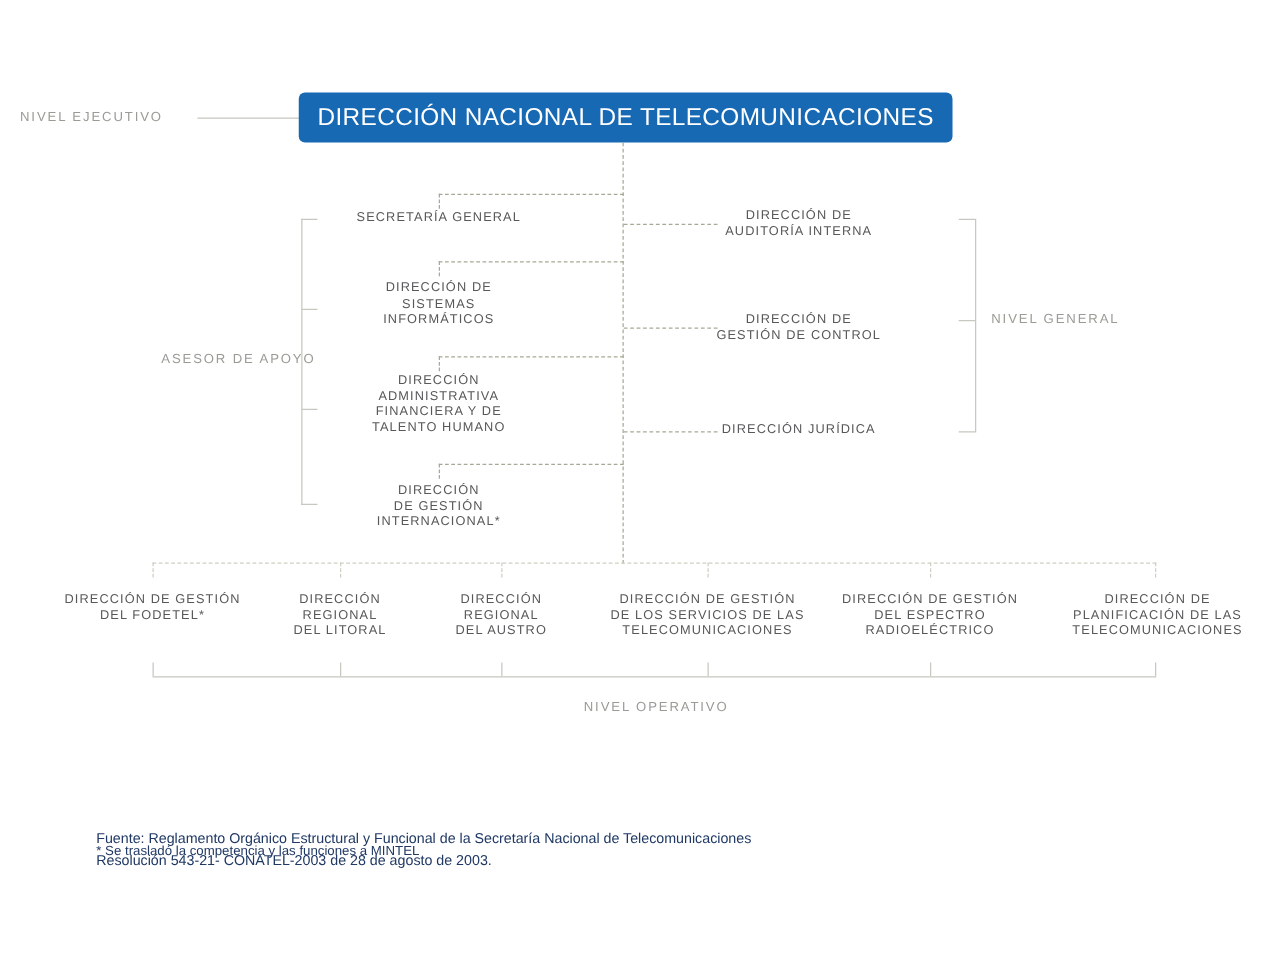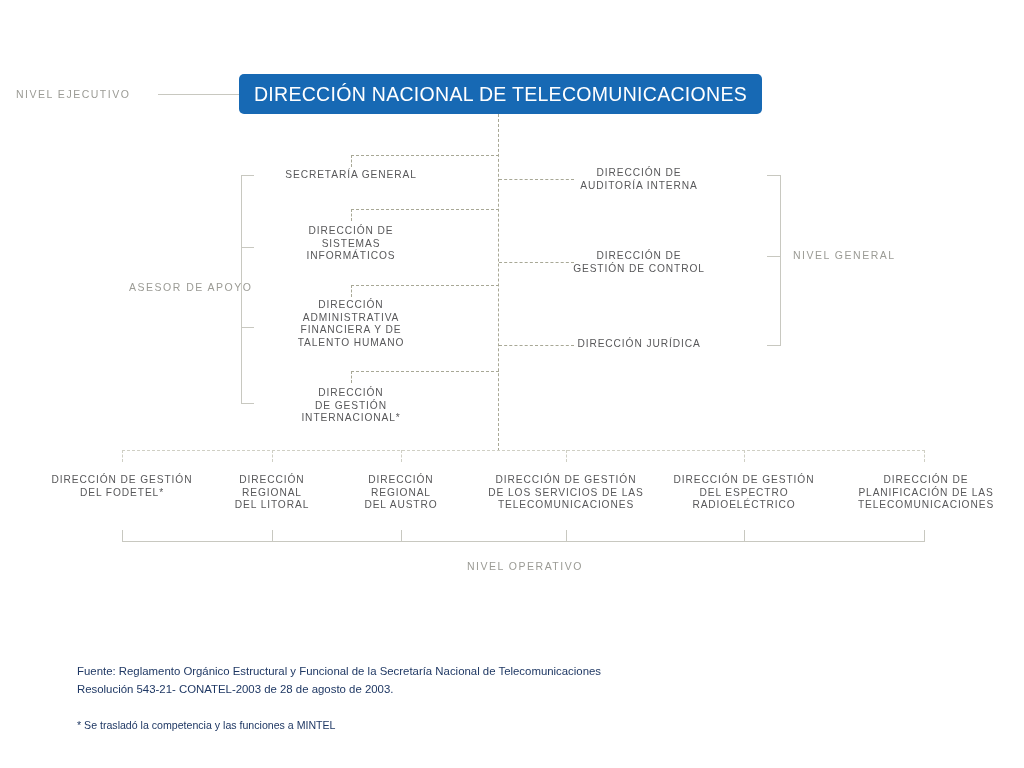--- a/index.html
+++ b/index.html
@@ -98,21 +98,20 @@
     top: 622px;
     font-size: 11.4px;
     line-height: 18px;
     margin-top: 40px;
   }
   #footer-note {
     left: 77px;
     top: 673px;
     font-size: 10.6px;
     line-height: 16px;
-    margin-top: 44px;
   }
 </style>
 </head>
 <body>
 
 <div id="canvas">
 
   <div class="level-label" id="lvl-ejecutivo">NIVEL EJECUTIVO</div>
   <div class="solid-h" style="left:158px; top:94px; width:82px;"></div>
 

